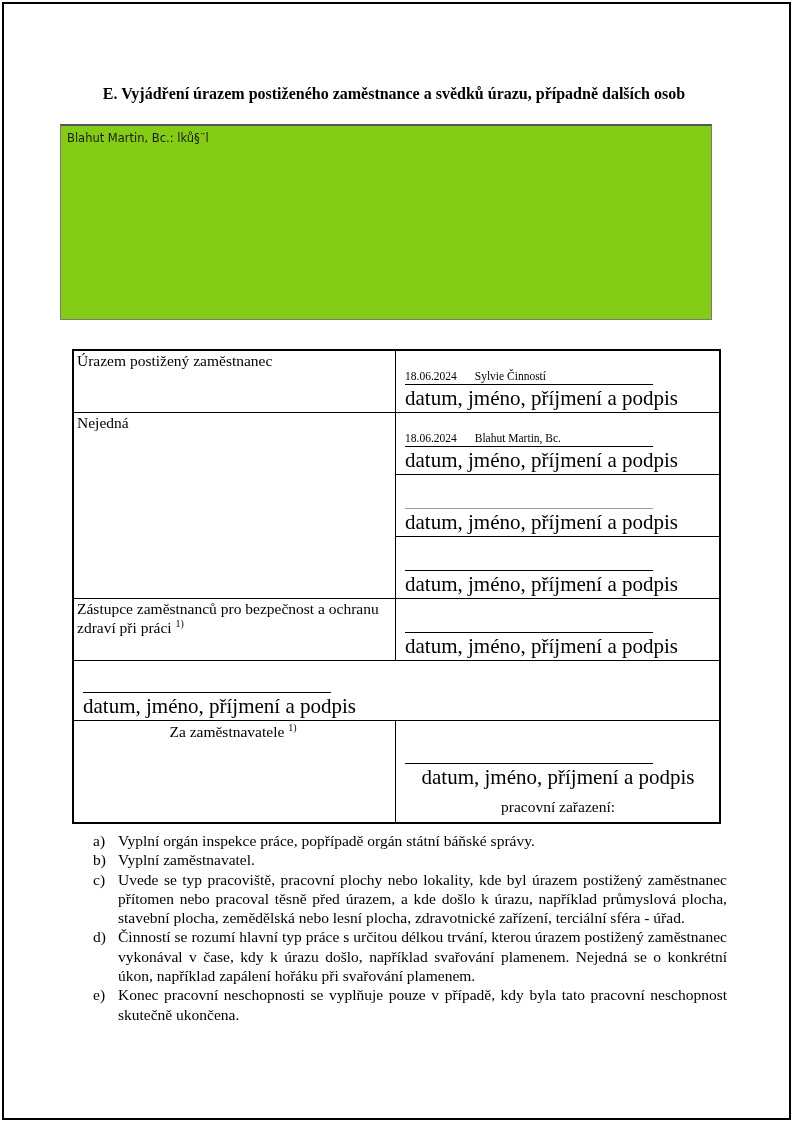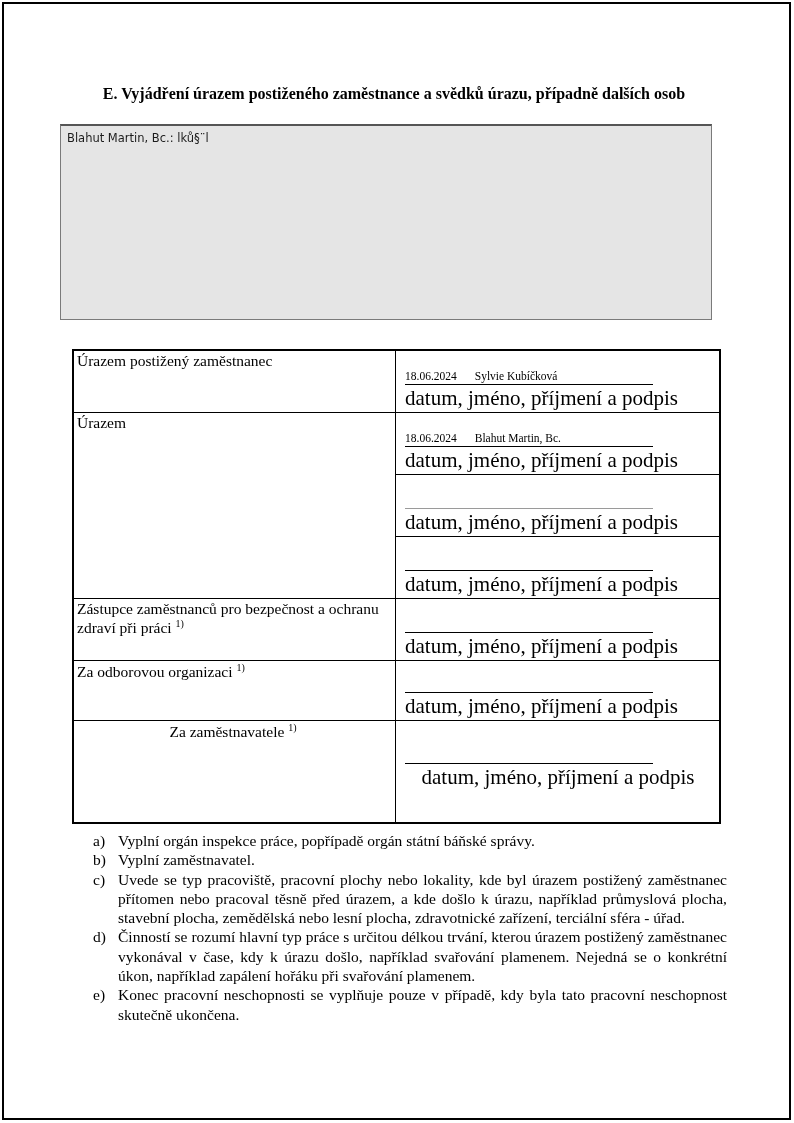--- a/index.html
+++ b/index.html
@@ -11,21 +11,21 @@
   .page-border {
     position:absolute; left:2px; top:2px; right:3px; bottom:3px;
     border:2px solid #000; pointer-events:none;
   }
   .doc-title {
     position:absolute; left:0; top:85px; width:788px;
     text-align:center; font-weight:bold; font-size:16px;
   }
   .statement-box {
     position:absolute; left:60px; top:124px; width:652px; height:196px;
-    box-sizing:border-box; background:#e5e5e5;
+    box-sizing:border-box; background:#84cc16;
     border:1px solid #7a7a7a; border-top:2px solid #555;
     padding:5px 6px;
     font-family:"DejaVu Sans", sans-serif; font-size:11.5px; color:#1c1c1c;
     white-space:pre-wrap;
   }
   .form-table {
     position:absolute; left:72px; top:349px; width:649px;
     box-sizing:border-box; border:2px solid #000;
   }
   .trow { display:flex; border-bottom:1px solid #000; box-sizing:border-box; }
@@ -71,29 +71,29 @@
 <div class="statement-box">Blahut Martin, Bc.: lků§¨l</div>
 
 <div class="form-table">
 
   <div class="trow" style="height:62px">
     <div class="tleft">Úrazem postižený zaměstnanec</div>
     <div class="tright">
       <div class="sig-cell">
         <div class="uline">
           <span class="sig-date">18.06.2024</span>
-          <span class="sig-name">Sylvie Kubíčková</span>
+          <span class="sig-name">Sylvie Činností</span>
         </div>
         <div class="sig-label">datum, jméno, příjmení a podpis</div>
       </div>
     </div>
   </div>
 
   <div class="trow" style="height:186px">
-    <div class="tleft">Úrazem</div>
+    <div class="tleft">Nejedná</div>
     <div class="tright">
       <div class="sig-cell">
         <div class="uline">
           <span class="sig-date">18.06.2024</span>
           <span class="sig-name">Blahut Martin, Bc.</span>
         </div>
         <div class="sig-label">datum, jméno, příjmení a podpis</div>
       </div>
       <div class="sig-cell sub-divider">
         <div class="uline gray"></div>
@@ -110,36 +110,36 @@
     <div class="tleft"><span>Zástupce zaměstnanců pro bezpečnost a ochranu zdraví při práci</span> <sup>1)</sup></div>
     <div class="tright">
       <div class="sig-cell">
         <div class="uline"></div>
         <div class="sig-label">datum, jméno, příjmení a podpis</div>
       </div>
     </div>
   </div>
 
   <div class="trow" style="height:60px">
-    <div class="tleft"><span>Za odborovou organizaci</span> <sup>1)</sup></div>
     <div class="tright">
       <div class="sig-cell">
         <div class="uline"></div>
         <div class="sig-label">datum, jméno, příjmení a podpis</div>
       </div>
     </div>
   </div>
 
   <div class="trow" style="height:101px">
     <div class="tleft"><span>Za zaměstnavatele</span> <sup>1)</sup></div>
     <div class="tright">
       <div class="sig-cell" style="flex:none;height:70px">
         <div class="uline"></div>
         <div class="sig-label">datum, jméno, příjmení a podpis</div>
       </div>
+      <div class="extra-label">pracovní zařazení:</div>
     </div>
   </div>
 
 </div>
 
 <div class="footnotes">
   <div class="fn">
     <div class="fn-marker">a)</div>
     <div class="fn-text">Vyplní orgán inspekce práce, popřípadě orgán státní báňské správy.</div>
   </div>

